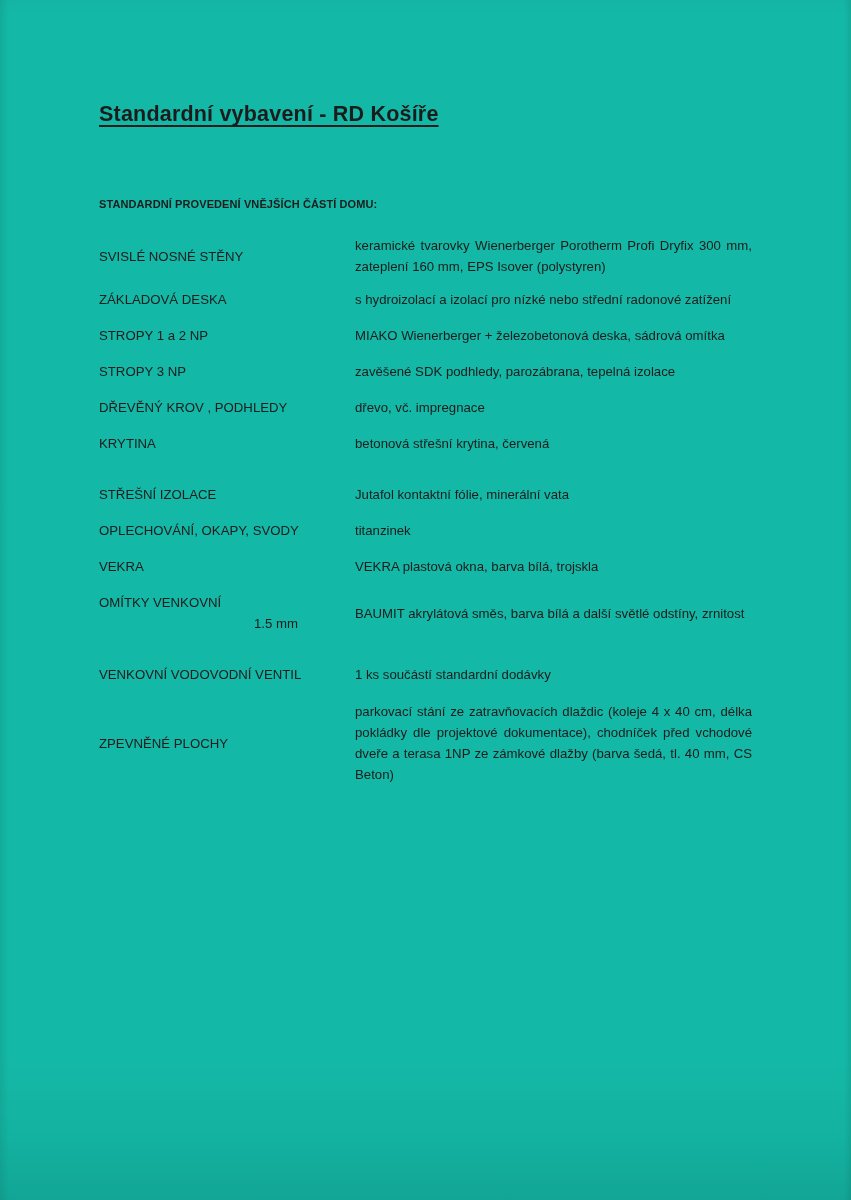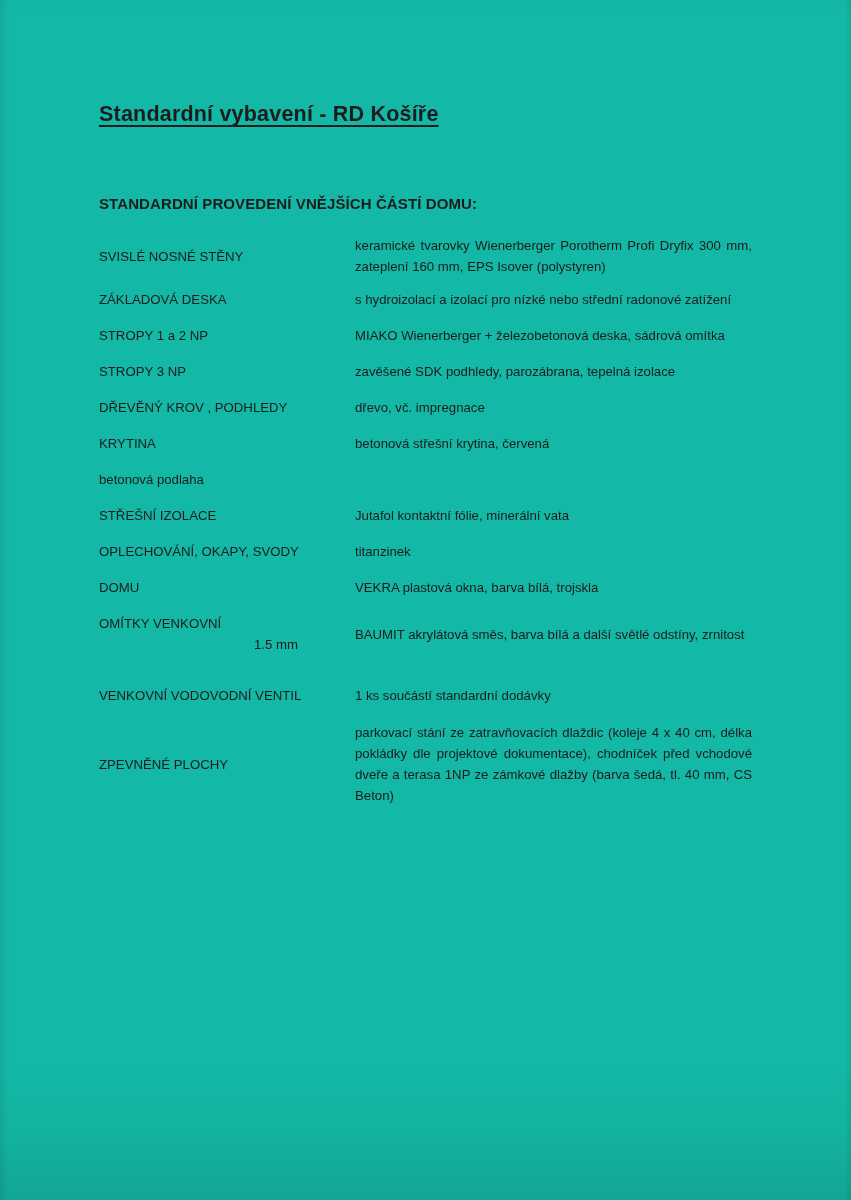--- a/index.html
+++ b/index.html
@@ -26,21 +26,21 @@
   .doc-title{
     margin:102px 0 0 0;
     font-size:21.5px;font-weight:700;line-height:25px;
     text-decoration:underline;
     text-decoration-thickness:2px;
     text-underline-offset:4px;
     letter-spacing:0.2px;
   }
   .section-heading{
     margin:68px 0 0 0;
-    font-size:15px;font-weight:700;line-height:18px;
+    font-size:11px;font-weight:700;line-height:18px;
     letter-spacing:0.1px;
   }
 
   .rows{margin-top:22px;font-size:13.2px;line-height:21px;}
   .row{display:flex;align-items:center;}
   .cell-label{flex:0 0 256px;width:256px;}
   .cell-desc{flex:1 1 auto;min-width:0;text-align:justify;}
   .cell-desc p{margin:0;}
   .lbl-note-indent{padding-left:155px;}
   .para2{margin-top:18px;}
@@ -105,23 +105,20 @@
       <div class="row" style="margin-top:15px">
         <div class="cell-label">
           <div>KRYTINA</div>
         </div>
         <div class="cell-desc">
           <p>betonová střešní krytina, červená</p>
         </div>
       </div>
 
       <div class="row" style="margin-top:15px">
-        <div class="cell-desc">
-          <p>betonová podlaha</p>
-        </div>
       </div>
 
       <div class="row" style="margin-top:15px">
         <div class="cell-label">
           <div>STŘEŠNÍ IZOLACE</div>
         </div>
         <div class="cell-desc">
           <p>Jutafol kontaktní fólie, minerální vata</p>
         </div>
       </div>
@@ -130,21 +127,21 @@
         <div class="cell-label">
           <div>OPLECHOVÁNÍ, OKAPY, SVODY</div>
         </div>
         <div class="cell-desc">
           <p>titanzinek</p>
         </div>
       </div>
 
       <div class="row" style="margin-top:15px">
         <div class="cell-label">
-          <div>DOMU</div>
+          <div>VEKRA</div>
         </div>
         <div class="cell-desc">
           <p>VEKRA plastová okna, barva bílá, trojskla</p>
         </div>
       </div>
 
       <div class="row" style="margin-top:15px">
         <div class="cell-label">
           <div>OMÍTKY VENKOVNÍ</div>
           <div class="lbl-note-indent">1.5 mm</div>

